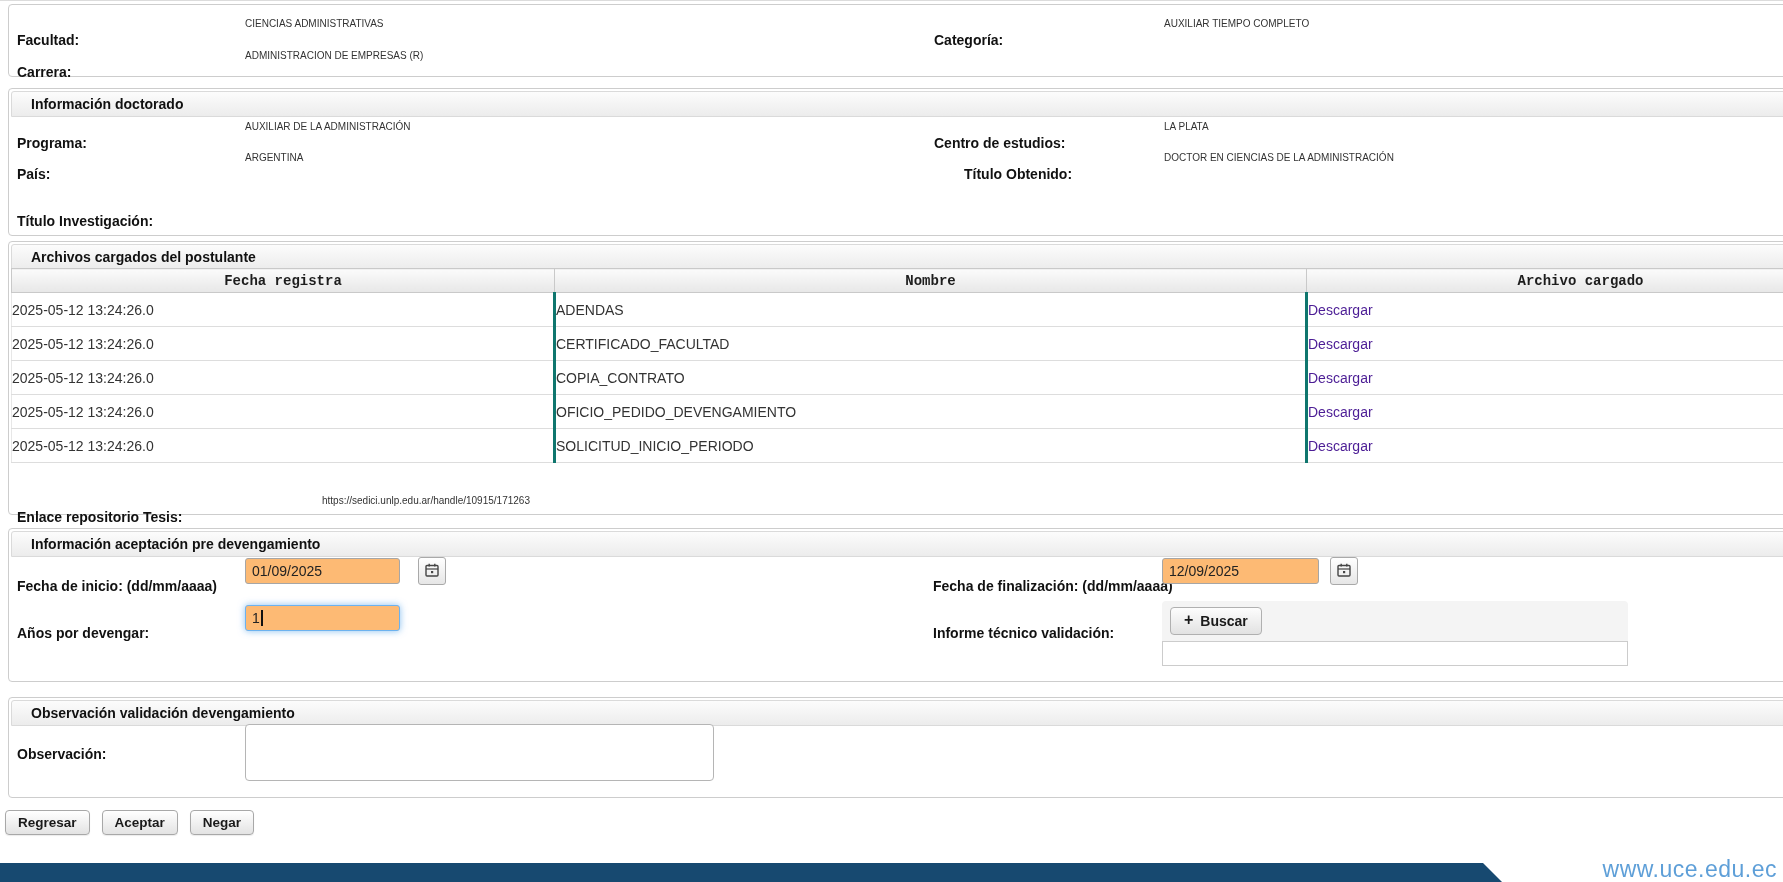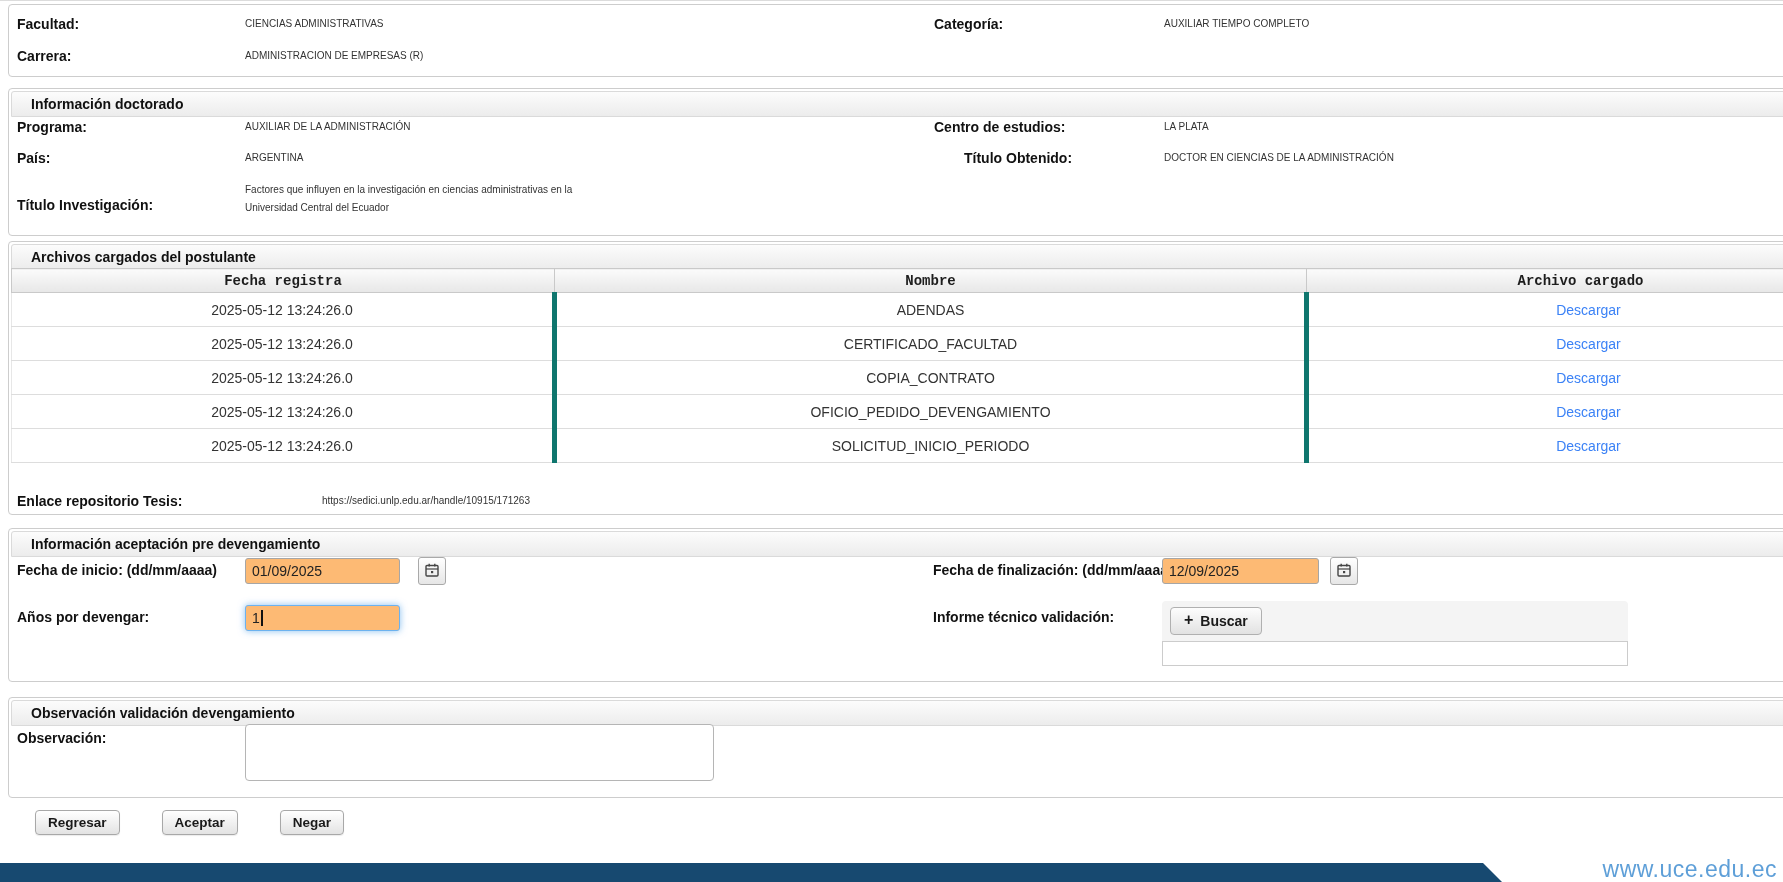--- a/index.html
+++ b/index.html
@@ -9,34 +9,34 @@
   .top-rule { position:absolute; top:0; left:0; width:100%; height:1px; background:#dcdcdc; }
 
   .panel { position:absolute; left:8px; width:1846px; background:#fff;
            border:1px solid #cdcdcd; border-radius:4px; }
   .panel-head { position:absolute; top:2px; left:2px; right:2px; height:26px;
                 background:linear-gradient(#fcfcfc,#ececec);
                 border:1px solid #dadada; border-radius:3px 3px 0 0;
                 font-size:14px; font-weight:bold; color:#111;
                 line-height:24px; padding-left:19px; }
   .lbl { position:absolute; font-size:14px; font-weight:bold; color:#111;
-         line-height:16px; white-space:nowrap; }
+         line-height:16px; white-space:nowrap;margin-top:16px; }
   .val { position:absolute; font-size:10px; color:#333; line-height:16px; white-space:nowrap; }
   .val.wrap { white-space:pre-line; line-height:18px; }
 
   
   .files-table { position:absolute; left:2px; top:26px; width:1843px;
                  border-collapse:collapse; table-layout:fixed; font-size:14px; }
   .files-table thead th { height:24px; background:linear-gradient(#fbfbfb,#e7e7e7);
                  border:1px solid #c9c9c9; font-weight:bold; color:#1d1d1d;
                  text-align:center; font-size:14px;font-family:Liberation Mono, monospace; }
-  .files-table tbody td { height:34px; background:#fff; text-align:center; color:#333;
+  .files-table tbody td { height:34px; background:#fff; text-align:left; color:#333;
                  border-bottom:1px solid #dddddd; border-left:1px solid #e7e7e7;
-                 border-right:5px solid #0f766e; }
-  .dl-link { color:#3b82f6; text-decoration:none; cursor:pointer;margin-left:16px; }
+                 border-right:3px solid #0f766e; }
+  .dl-link { color:#4c1d95; text-decoration:none; cursor:pointer; }
 
   
   .tbox { position:absolute; height:26px; border:1px solid #a6a6a6; border-radius:3px;
           font-family:inherit; font-size:14px; color:#222; padding:0 6px; background:#fdba74; }
   .tbox.focused { border:1px solid #6cb2ef;
           box-shadow:0 0 7px rgba(97,169,235,.75); outline:none; }
   .caret { position:absolute; width:1.5px; height:16px; background:#111; }
 
   .icon-btn { position:absolute; width:28px; height:28px;
           background:linear-gradient(#ffffff,#e6e6e6); border:1px solid #a9a9a9;
@@ -51,21 +51,21 @@
   .plus-glyph { font-weight:bold; font-size:16px; line-height:1; position:relative; top:-1px; }
   .file-box { position:absolute; background:#fff; border:1px solid #cccccc; }
 
   .obs-area { position:absolute; border:1px solid #b5b5b5; border-radius:4px;
           resize:none; font-family:inherit; font-size:14px; padding:4px 6px; color:#222; }
 
   .actions { position:absolute; left:5px; top:810px; display:flex; gap:12px; }
   .act-btn { height:25px; background:linear-gradient(#ffffff,#e3e3e3);
           border:1px solid #a8a8a8; border-radius:4px; font-family:inherit;
           font-size:13.5px; font-weight:bold; color:#1a1a1a; padding:0 12px;
-          box-shadow:0 1px 1px rgba(0,0,0,.08); cursor:pointer;margin-left:30px; }
+          box-shadow:0 1px 1px rgba(0,0,0,.08); cursor:pointer; }
 
   .footer-bar { position:absolute; left:0; top:863px; width:1502px; height:19px;
           background:#174970;
           clip-path:polygon(0 0, 1483px 0, 1502px 100%, 0 100%); }
   .footer-url { position:absolute; right:6px; top:856px; font-size:23px;
           color:#5e9fd8; letter-spacing:0.5px; }
 </style>
 </head>
 <body>
 
@@ -85,22 +85,20 @@
     <div class="panel-head">Información doctorado</div>
     <span class="lbl" style="left:8px;top:30px">Programa:</span>
     <span class="val" style="left:236px;top:30px">AUXILIAR DE LA ADMINISTRACIÓN</span>
     <span class="lbl" style="left:925px;top:30px">Centro de estudios:</span>
     <span class="val" style="left:1155px;top:30px">LA PLATA</span>
     <span class="lbl" style="left:8px;top:61px">País:</span>
     <span class="val" style="left:236px;top:61px">ARGENTINA</span>
     <span class="lbl" style="left:955px;top:61px">Título Obtenido:</span>
     <span class="val" style="left:1155px;top:61px">DOCTOR EN CIENCIAS DE LA ADMINISTRACIÓN</span>
     <span class="lbl" style="left:8px;top:108px">Título Investigación:</span>
-    <span class="val wrap" style="left:236px;top:92px">Factores que influyen en la investigación en ciencias administrativas en la
-Universidad Central del Ecuador</span>
   </section>
 
   <section class="panel" style="top:241px;height:274px;">
     <div class="panel-head">Archivos cargados del postulante</div>
     <table class="files-table">
       <colgroup>
           <col style="width:543px">
           <col style="width:752px">
           <col style="width:548px">
         </colgroup>

